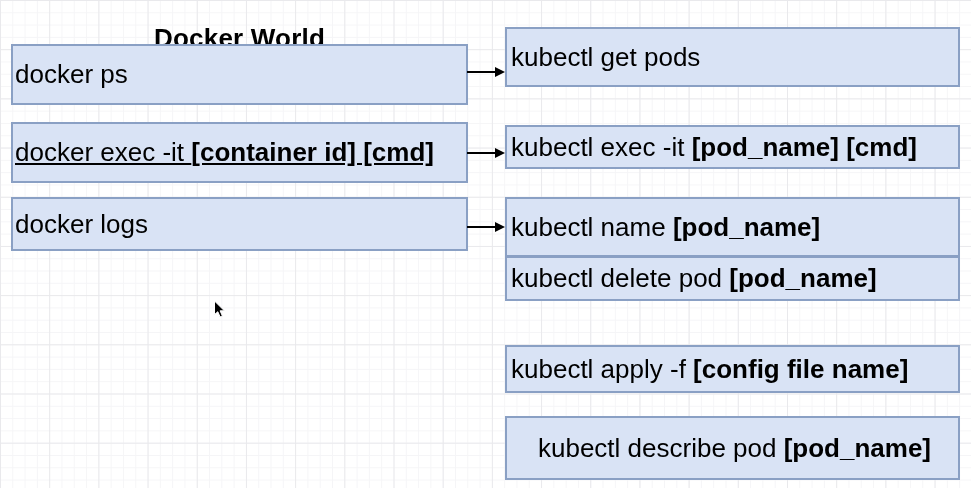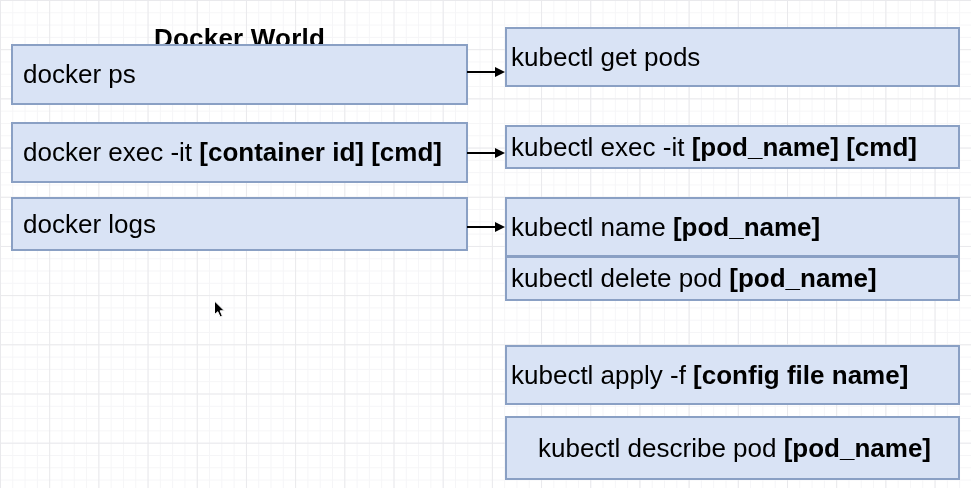--- a/index.html
+++ b/index.html
@@ -40,32 +40,32 @@
     border: 2px solid #8aa0c4;
     display: flex;
     align-items: center;
     font-size: 26px;
     color: #000;
     white-space: pre;
     overflow: hidden;
   }
   .box b { font-weight: 700; }
 
-  .col-left  { left: 11px;  width: 457px; padding-left: 10px; }
+  .col-left  { left: 11px;  width: 457px; padding-left: 2px; }
   .col-right { left: 505px; width: 455px; padding-left: 4px; }
 
   .bL1 { top: 44px;  height: 61px; }
-  .bL2 { top: 122px; height: 61px; }
+  .bL2 { top: 122px; height: 61px; text-decoration: underline; }
   .bL3 { top: 197px; height: 54px; }
 
   .bR1 { top: 27px;  height: 60px; }
   .bR2 { top: 125px; height: 44px; }
   .bR3 { top: 197px; height: 60px; }
   .bR4 { top: 256px; height: 45px; }
-  .bR5 { top: 345px; height: 60px; }
+  .bR5 { top: 345px; height: 48px; }
   .bR6 { top: 416px; height: 64px; justify-content: center; }
 
   .arrow {
     position: absolute;
     left: 467px;
     width: 28px;
     height: 2px;
     background: #000;
   }
   .arrow::after {

